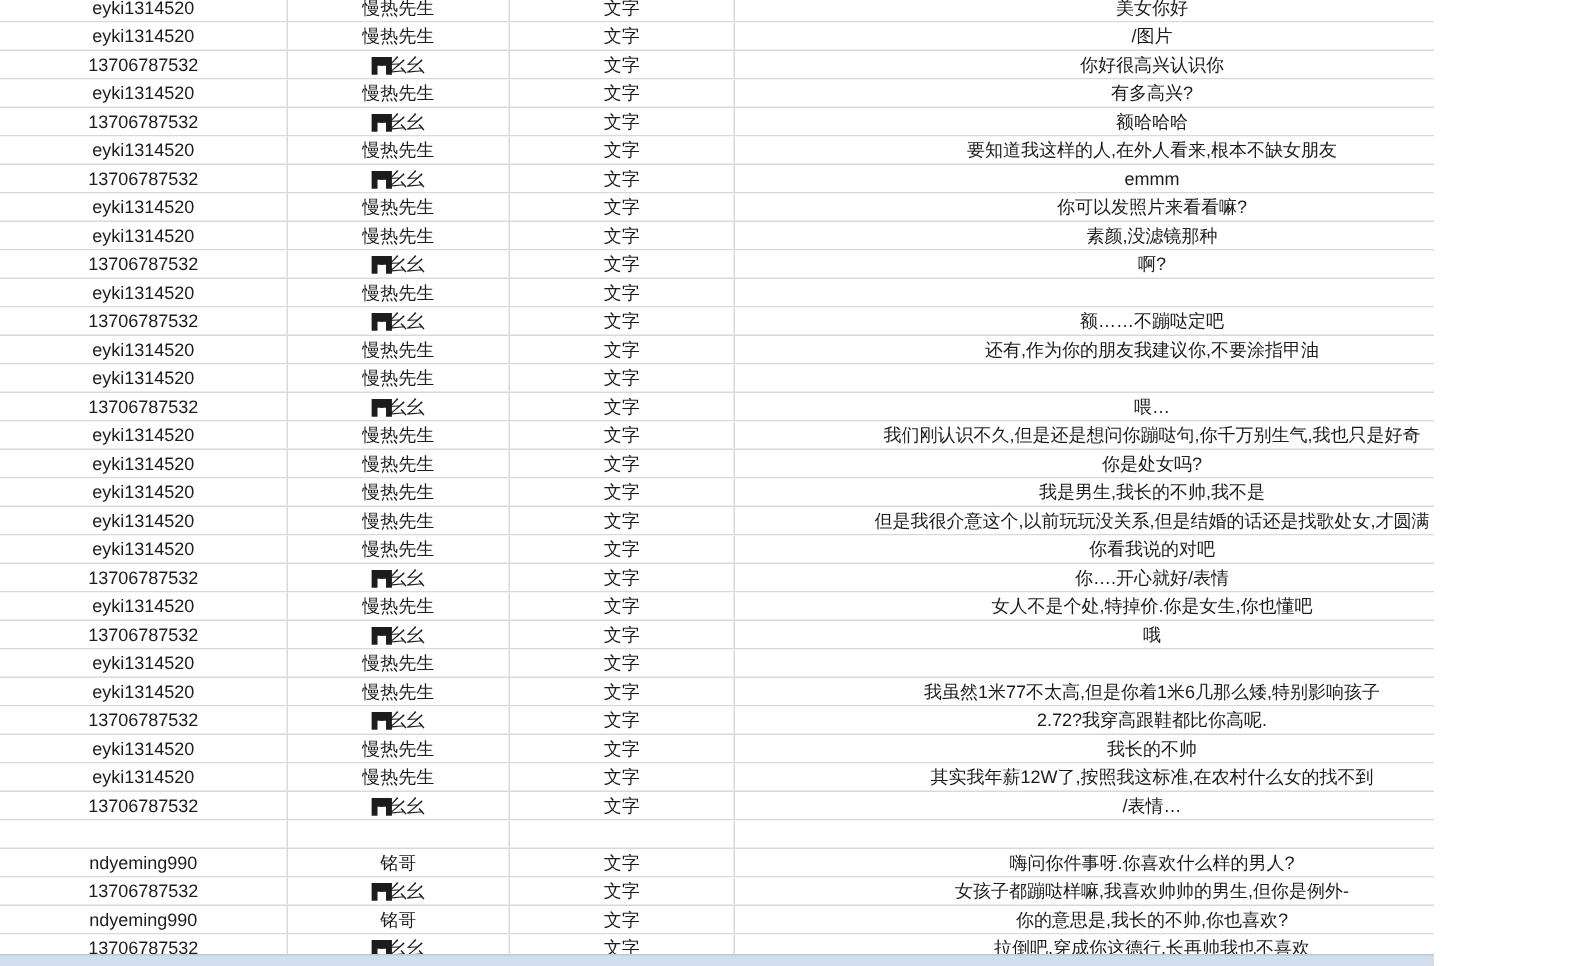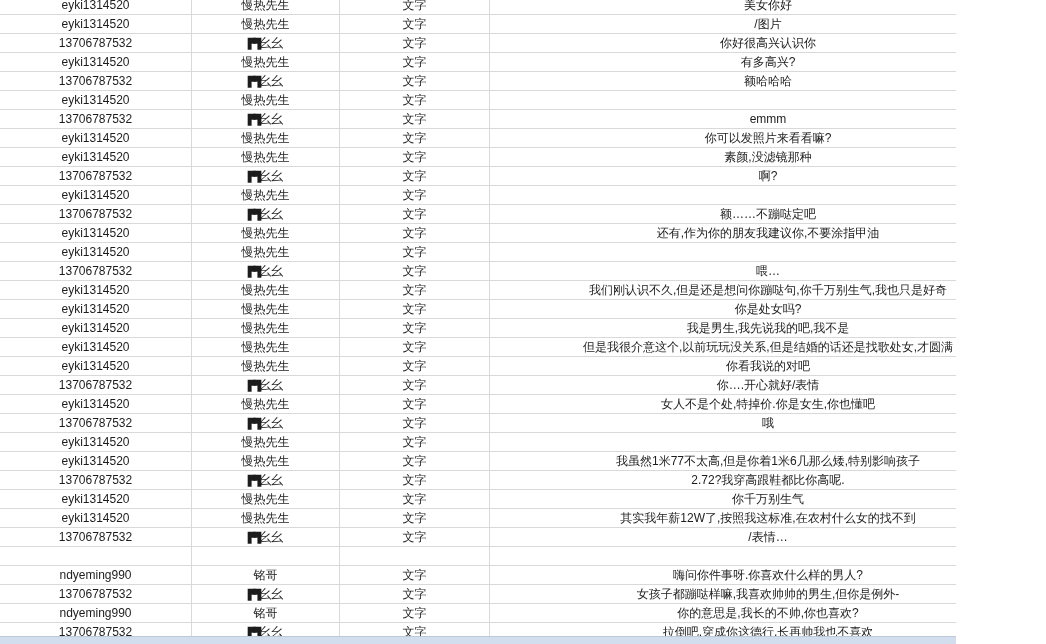--- a/index.html
+++ b/index.html
@@ -92,20 +92,21 @@
     <div class="cell col-id">13706787532</div>
     <div class="cell col-name"><span class="tofu">▛▜</span>幺幺</div>
     <div class="cell col-type">文字</div>
     <div class="cell col-message">额哈哈哈</div>
   </div>
 
   <div class="row">
     <div class="cell col-id">eyki1314520</div>
     <div class="cell col-name">慢热先生</div>
     <div class="cell col-type">文字</div>
+    <div class="cell col-message">要知道我这样的人,在外人看来,根本不缺女朋友</div>
   </div>
 
   <div class="row">
     <div class="cell col-id">13706787532</div>
     <div class="cell col-name"><span class="tofu">▛▜</span>幺幺</div>
     <div class="cell col-type">文字</div>
     <div class="cell col-message">emmm</div>
   </div>
 
   <div class="row">
@@ -173,21 +174,21 @@
     <div class="cell col-id">eyki1314520</div>
     <div class="cell col-name">慢热先生</div>
     <div class="cell col-type">文字</div>
     <div class="cell col-message">你是处女吗?</div>
   </div>
 
   <div class="row">
     <div class="cell col-id">eyki1314520</div>
     <div class="cell col-name">慢热先生</div>
     <div class="cell col-type">文字</div>
-    <div class="cell col-message">我是男生,我先说我的吧,我不是</div>
+    <div class="cell col-message">我是男生,我长的不帅,我不是</div>
   </div>
 
   <div class="row">
     <div class="cell col-id">eyki1314520</div>
     <div class="cell col-name">慢热先生</div>
     <div class="cell col-type">文字</div>
     <div class="cell col-message">但是我很介意这个,以前玩玩没关系,但是结婚的话还是找歌处女,才圆满</div>
   </div>
 
   <div class="row">
@@ -235,21 +236,21 @@
     <div class="cell col-id">13706787532</div>
     <div class="cell col-name"><span class="tofu">▛▜</span>幺幺</div>
     <div class="cell col-type">文字</div>
     <div class="cell col-message">2.72?我穿高跟鞋都比你高呢.</div>
   </div>
 
   <div class="row">
     <div class="cell col-id">eyki1314520</div>
     <div class="cell col-name">慢热先生</div>
     <div class="cell col-type">文字</div>
-    <div class="cell col-message">你千万别生气</div>
+    <div class="cell col-message">我长的不帅</div>
   </div>
 
   <div class="row">
     <div class="cell col-id">eyki1314520</div>
     <div class="cell col-name">慢热先生</div>
     <div class="cell col-type">文字</div>
     <div class="cell col-message">其实我年薪12W了,按照我这标准,在农村什么女的找不到</div>
   </div>
 
   <div class="row">

